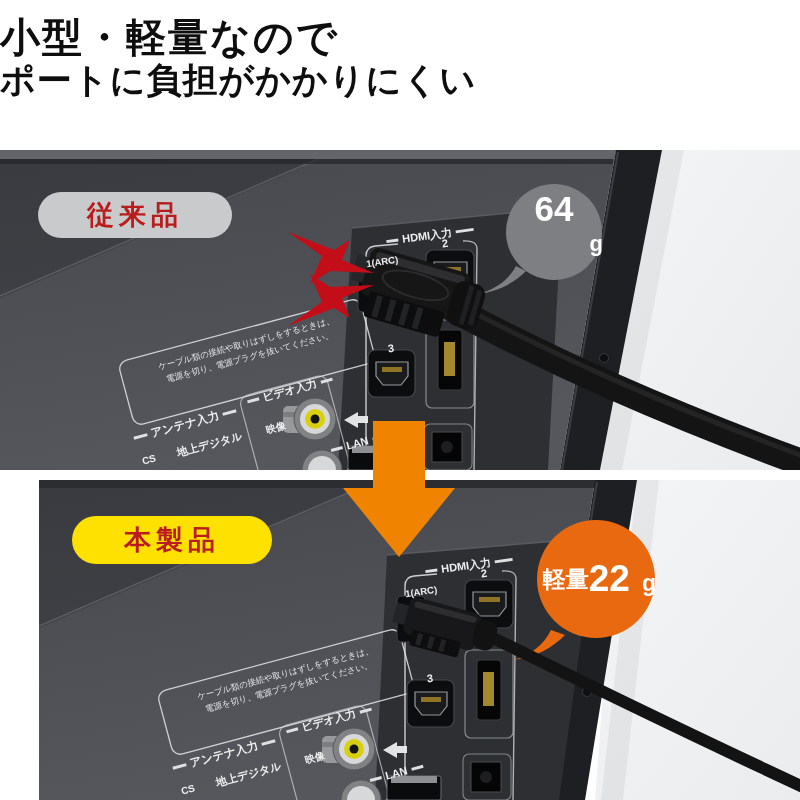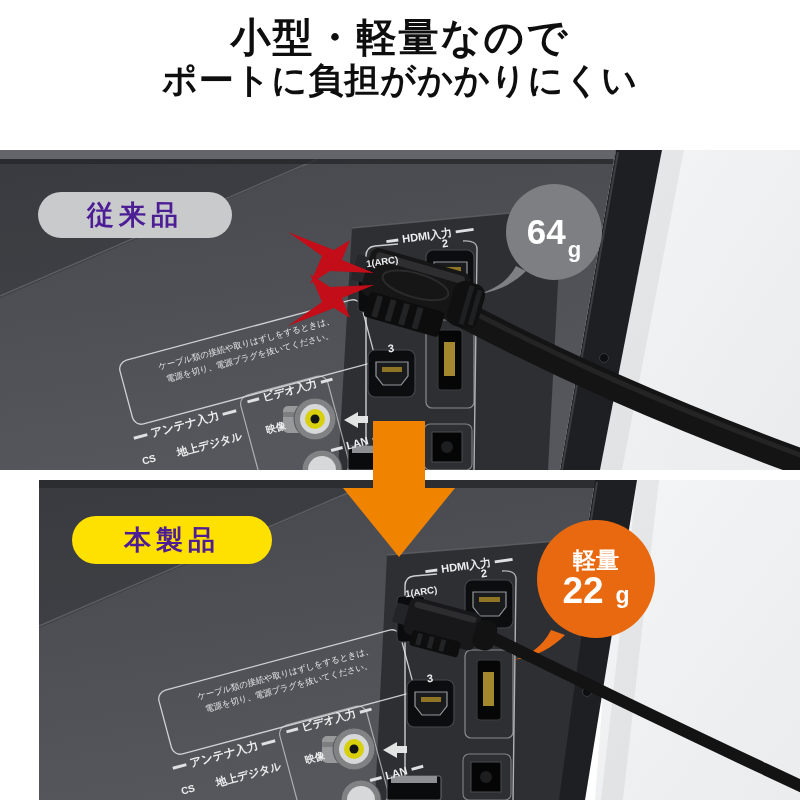--- a/index.html
+++ b/index.html
@@ -1,36 +1,36 @@
 <!DOCTYPE html>
 <html><head>
 <meta charset="utf-8">
 <style>
   html,body{margin:0;padding:0;background:#fff;}
   #stage{position:relative;width:800px;height:800px;background:#fff;overflow:hidden;
          font-family:"Liberation Sans","DejaVu Sans",sans-serif;}
   
-  .heading{position:absolute;top:14px;left:0;width:800px;text-align:center;color:#0e0e0e;}
+  .heading{position:absolute;top:14px;left:0;width:800px;color:#0e0e0e;}
   .h1{font-size:40px;font-weight:900;letter-spacing:2px;line-height:1.15;}
   .h2{font-size:35px;font-weight:900;letter-spacing:1px;line-height:1.1;margin-top:4px;font-family:Liberation Mono, monospace;}
   
   .p{position:absolute;left:0;width:800px;height:320px;overflow:hidden;}
   .p-top{top:150px;}
   .p-bot{top:480px;margin-left:39px;}
   .photo{position:absolute;left:0;top:0;}
   
   .badge{position:absolute;display:flex;align-items:center;justify-content:center;
-         font-weight:900;font-size:27px;letter-spacing:5px;color:#4c1d95;font-family:Liberation Serif, serif;}
+         font-weight:900;font-size:27px;letter-spacing:5px;color:#b91c1c;font-family:Liberation Serif, serif;}
   .badge-gray{left:38px;top:42px;width:194px;height:46px;border-radius:23px;background:#c9cacb;}
   .badge-yellow{left:33px;top:36px;width:200px;height:48px;border-radius:24px;background:#ffe100;}
   
   .btext{position:absolute;display:flex;align-items:center;justify-content:center;
          color:#fff;font-weight:900;}
-  .btext-top{left:505px;top:33px;width:98px;height:98px;gap:2px;}
-  .btext-bot{left:497px;top:39px;width:120px;height:120px;flex-direction:column;line-height:1.05;}
+  .btext-top{left:505px;top:33px;width:98px;height:98px;gap:2px;flex-direction:column;}
+  .btext-bot{left:497px;top:39px;width:120px;height:120px;flex-direction:row;line-height:1.05;justify-content:flex-end;}
   .wv{font-size:35px;} .wu{font-size:22px;align-self:flex-end;margin-bottom:18px;}
   .btext-bot .row{display:flex;align-items:baseline;gap:12px;}
   .btext-bot .wv{font-size:37px;} .btext-bot .wu{font-size:23px;align-self:auto;margin:0;}
   .wl{font-size:23px;}
   
   .lbl{position:absolute;color:#eceded;font-weight:bold;white-space:nowrap;}
   .row{display:flex;align-items:center;gap:4px;}
   .bar{display:inline-block;height:3px;background:#dfe0e2;}
   .b12{width:12px;}.b14{width:14px;}.b18{width:18px;}
   .r8{transform:rotate(-8deg);}

